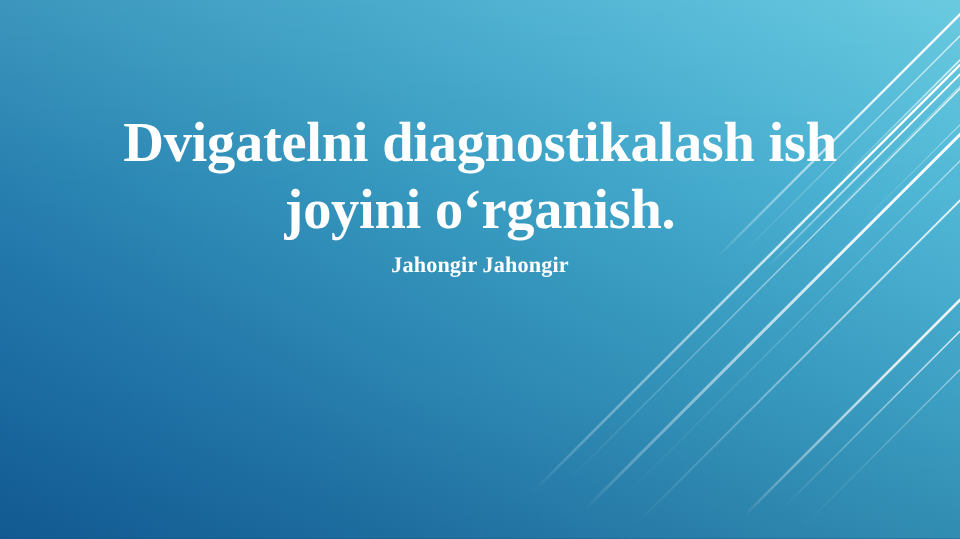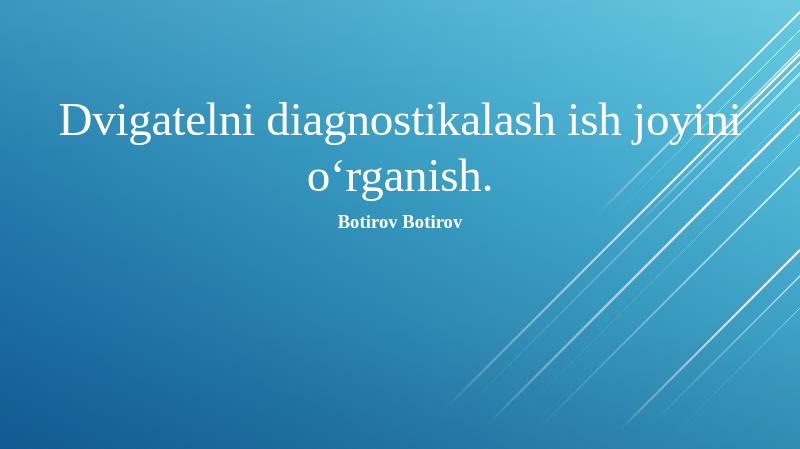--- a/index.html
+++ b/index.html
@@ -60,21 +60,21 @@
     width: 800px;
     text-align: center;
     z-index: 5;
   }
 
   #slide-title {
     margin: 0;
     padding: 0 58px;
     color: #ffffff;
     font-size: 47px;
-    font-weight: normal;
+    font-weight: bold;
     line-height: 1.19;
     letter-spacing: -0.2px;
     text-rendering: optimizeLegibility;
   }
 
   #slide-subtitle {
     margin: 7px 0 0 0;
     padding: 0;
     color: #ffffff;
     font-size: 18.5px;
@@ -131,16 +131,16 @@
         <line x1="700" y1="150" x2="800" y2="50" stroke="url(#tg2)" stroke-width="1.3"></line>
         <line x1="716" y1="188" x2="800" y2="104" stroke="url(#tg3)" stroke-width="0.9"></line>
       </g>
     </svg>
   </div>
 
   <div id="vignette"></div>
 
   <div id="text-block">
     <h1 id="slide-title">Dvigatelni diagnostikalash ish joyini o‘rganish.</h1>
-    <div id="slide-subtitle">Botirov Botirov</div>
+    <div id="slide-subtitle">Jahongir Jahongir</div>
   </div>
 
 </div>
 
 </body></html>

